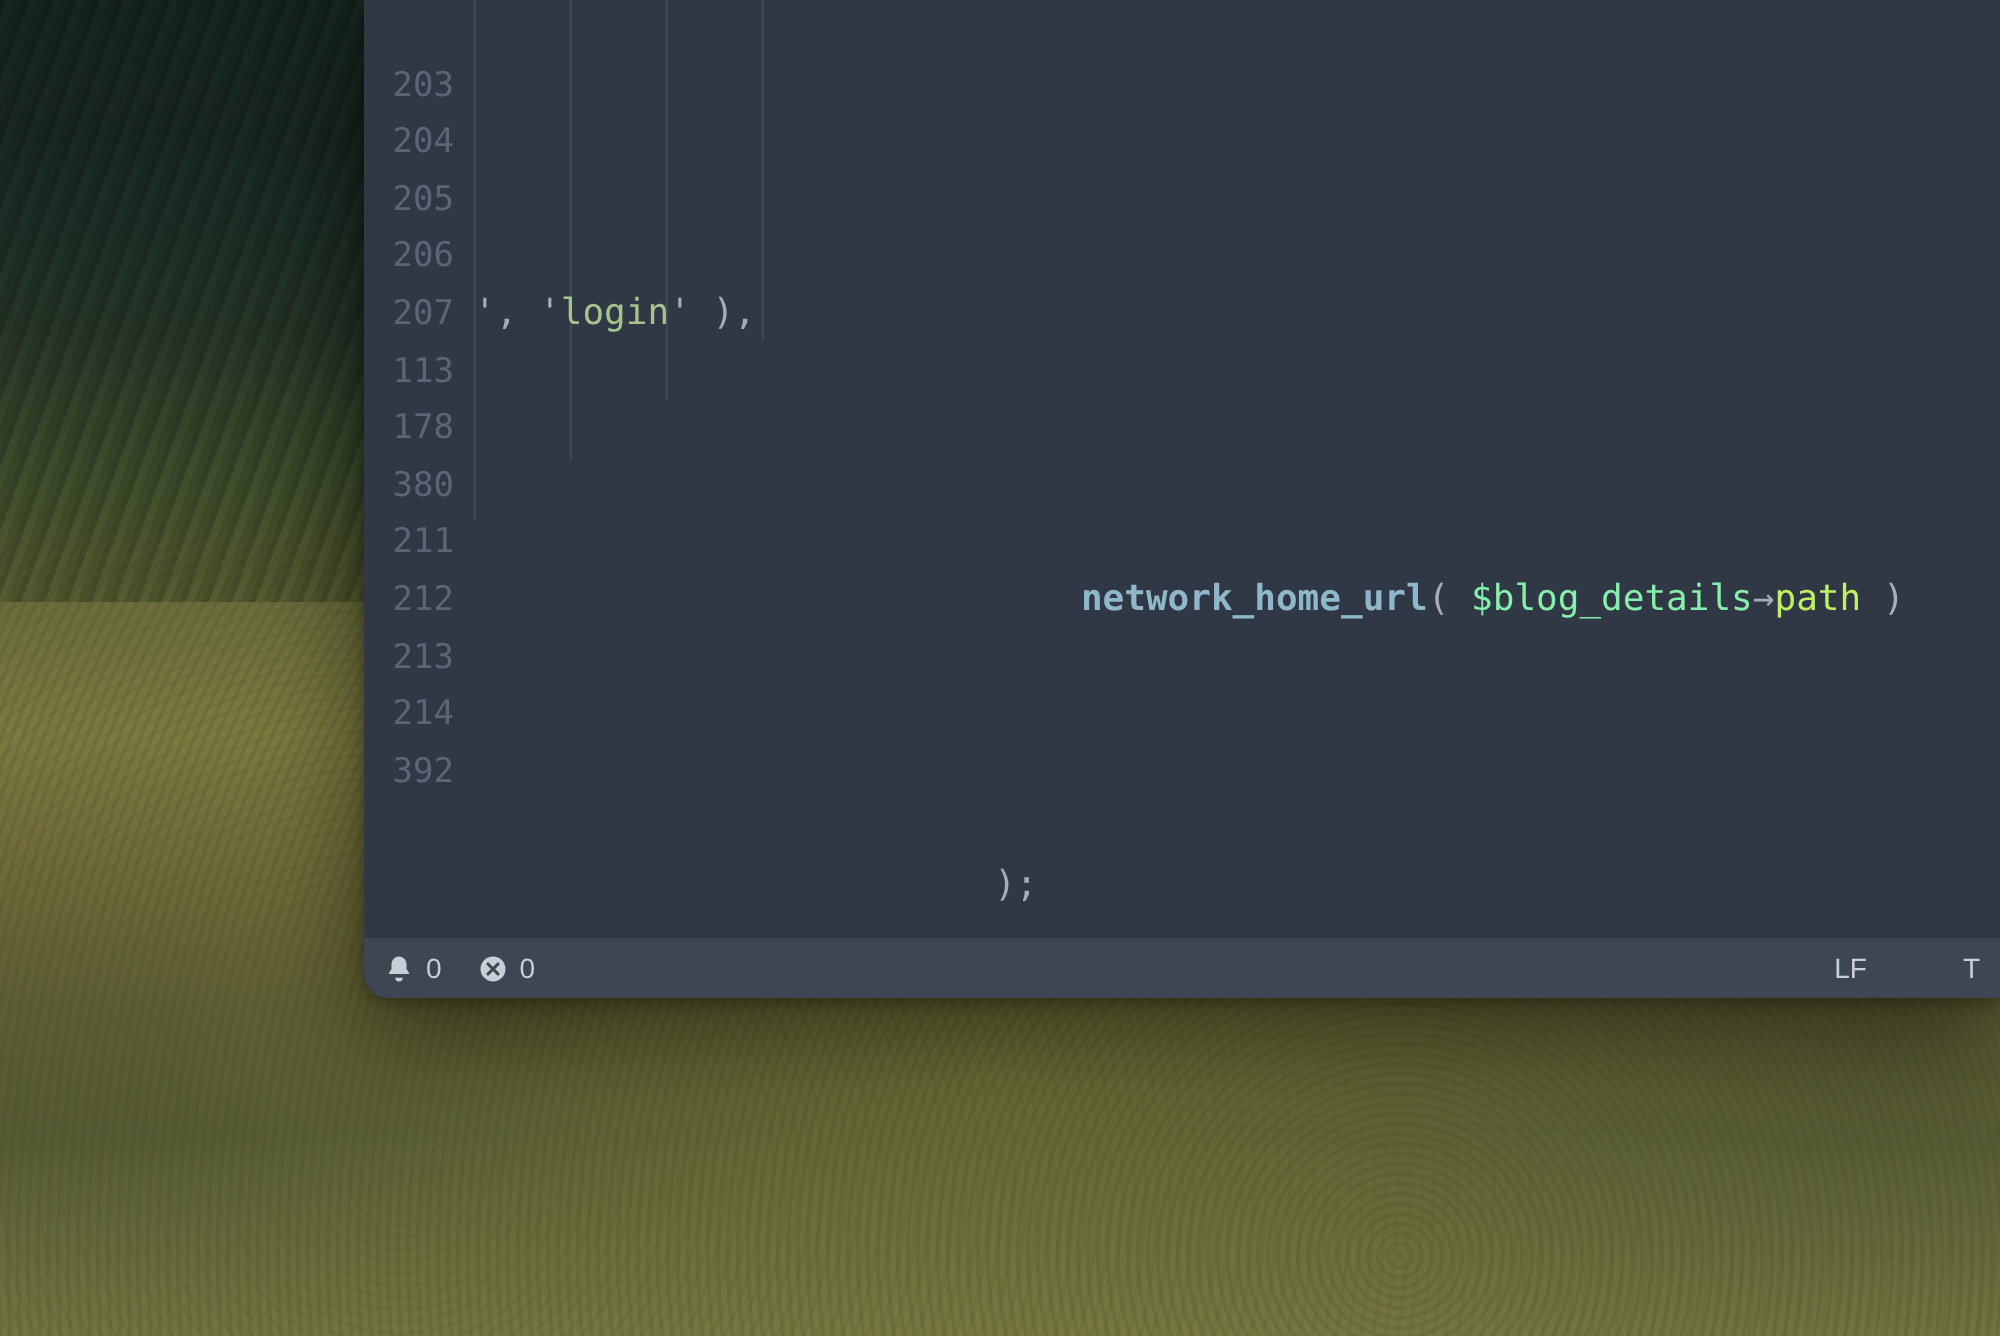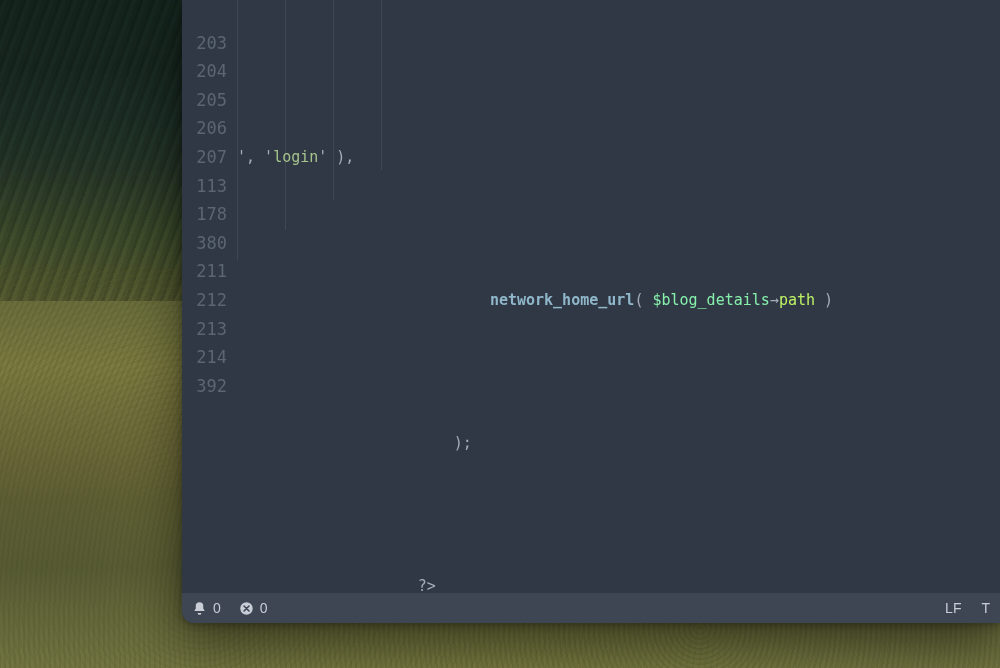--- a/index.html
+++ b/index.html
@@ -49,21 +49,21 @@
       repeating-radial-gradient(circle at 20% 80%, rgba(90,90,40,0.2) 0, rgba(90,90,40,0.2) 2px, rgba(0,0,0,0) 2px, rgba(0,0,0,0) 6px),
       repeating-radial-gradient(circle at 70% 90%, rgba(60,70,30,0.18) 0, rgba(60,70,30,0.18) 2px, rgba(0,0,0,0) 2px, rgba(0,0,0,0) 5px);
     opacity:0.85;
   }
 
   .editor-window {
     position: absolute;
     left: 182px;
     top: 0;
     width: 818px;
-    height: 623px;
+    height: 499px;
     background: #303845;
     border-bottom-left-radius: 12px;
     box-shadow: 0 20px 50px rgba(0,0,0,0.45), 0 2px 8px rgba(0,0,0,0.3);
     overflow: hidden;
     display: flex;
     flex-direction: column;
   }
 
   .code-area {
     flex: 1 1 auto;
@@ -81,21 +81,21 @@
     user-select: none;
   }
   .gutter div {
     padding-right: 10px;
     height: 28.6px;
   }
 
   .code {
     flex: 1 1 auto;
     position: relative;
-    font-size: 15px;
+    font-size: 18px;
     line-height: 28.6px;
     color: #c5ccd6;
     white-space: pre;
   }
 
   
   .guides {
     position: absolute;
     top: 0; left: 0; bottom: 0; right: 0;
     pointer-events: none;
@@ -134,21 +134,21 @@
     padding: 0 10px;
   }
   .status-left {
     display: flex;
     align-items: center;
     gap: 18px;
   }
   .status-right {
     margin-left: auto;
     display: flex;
-    gap: 20px;
+    gap: 48px;
   }
   .stat-item {
     display: flex;
     align-items: center;
     gap: 6px;
   }
   .icon {
     display: inline-flex;
     align-items: center;
     justify-content: center;

